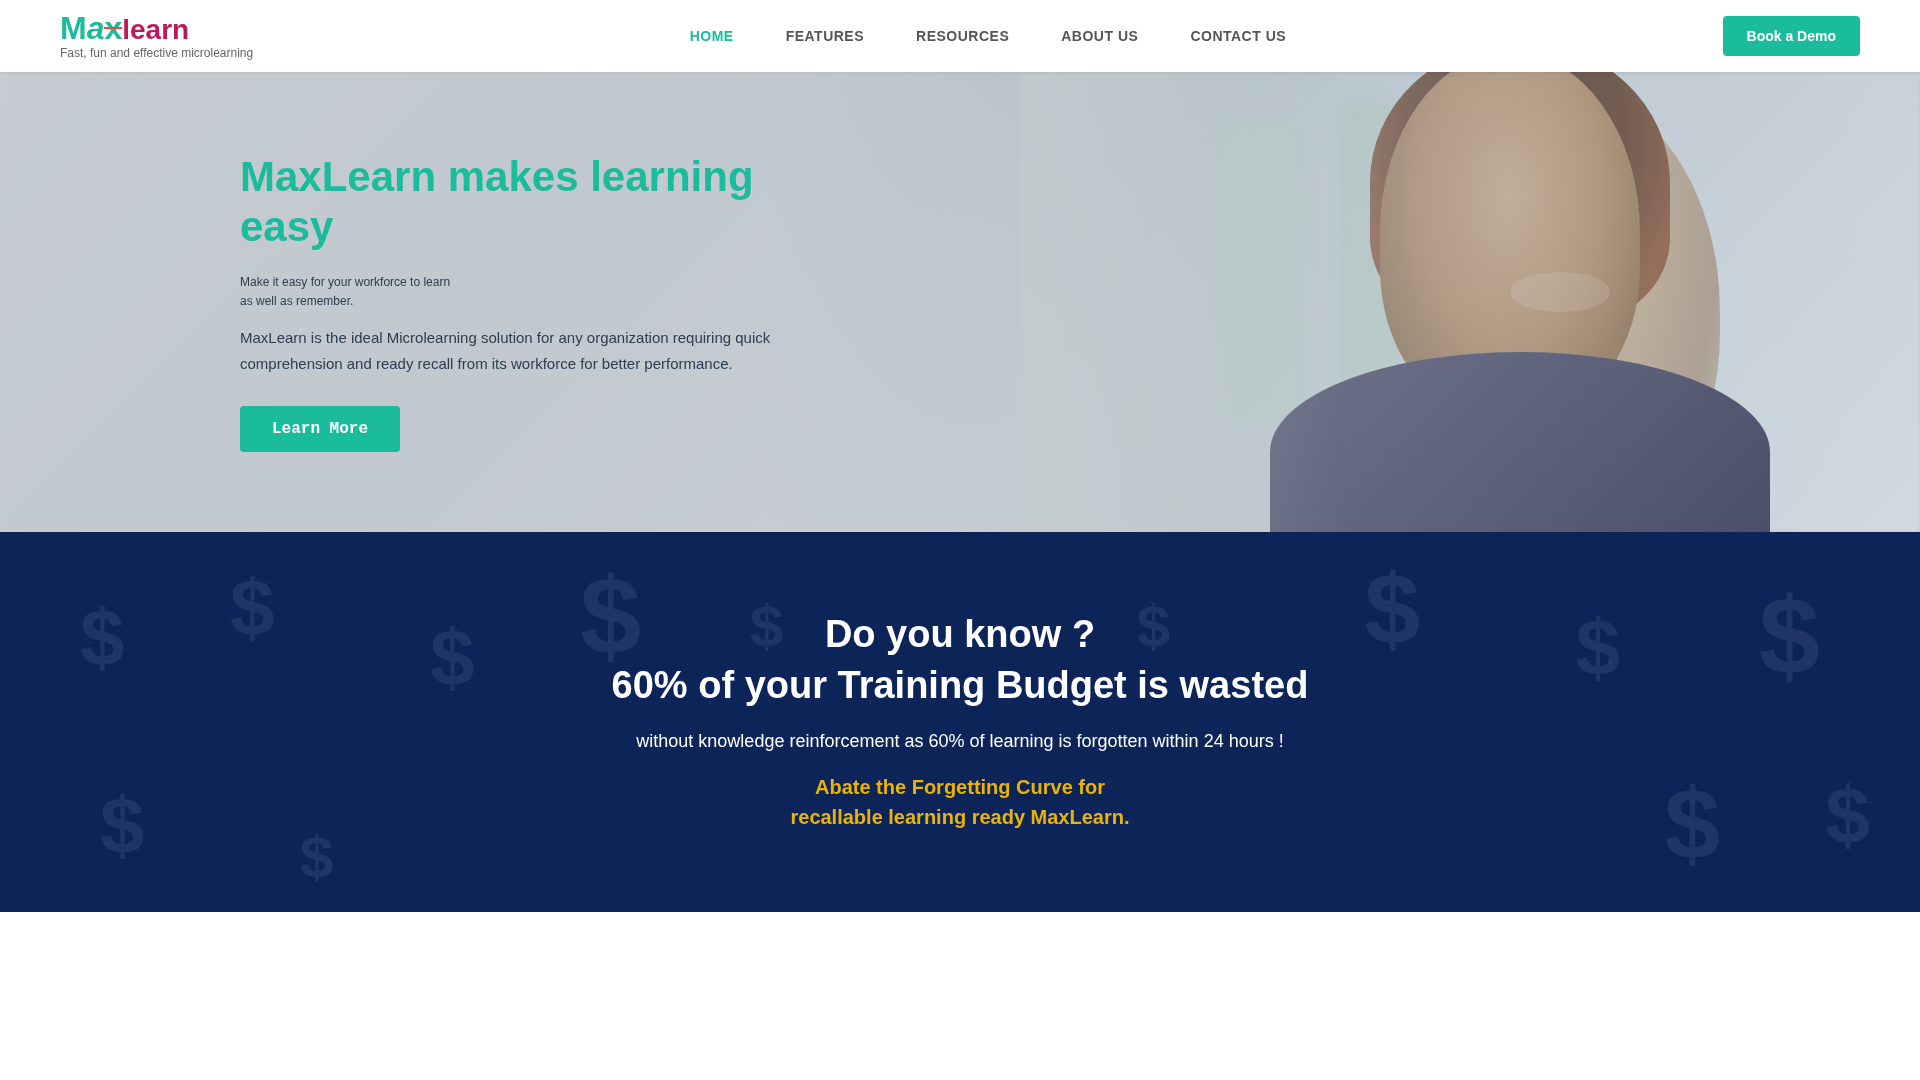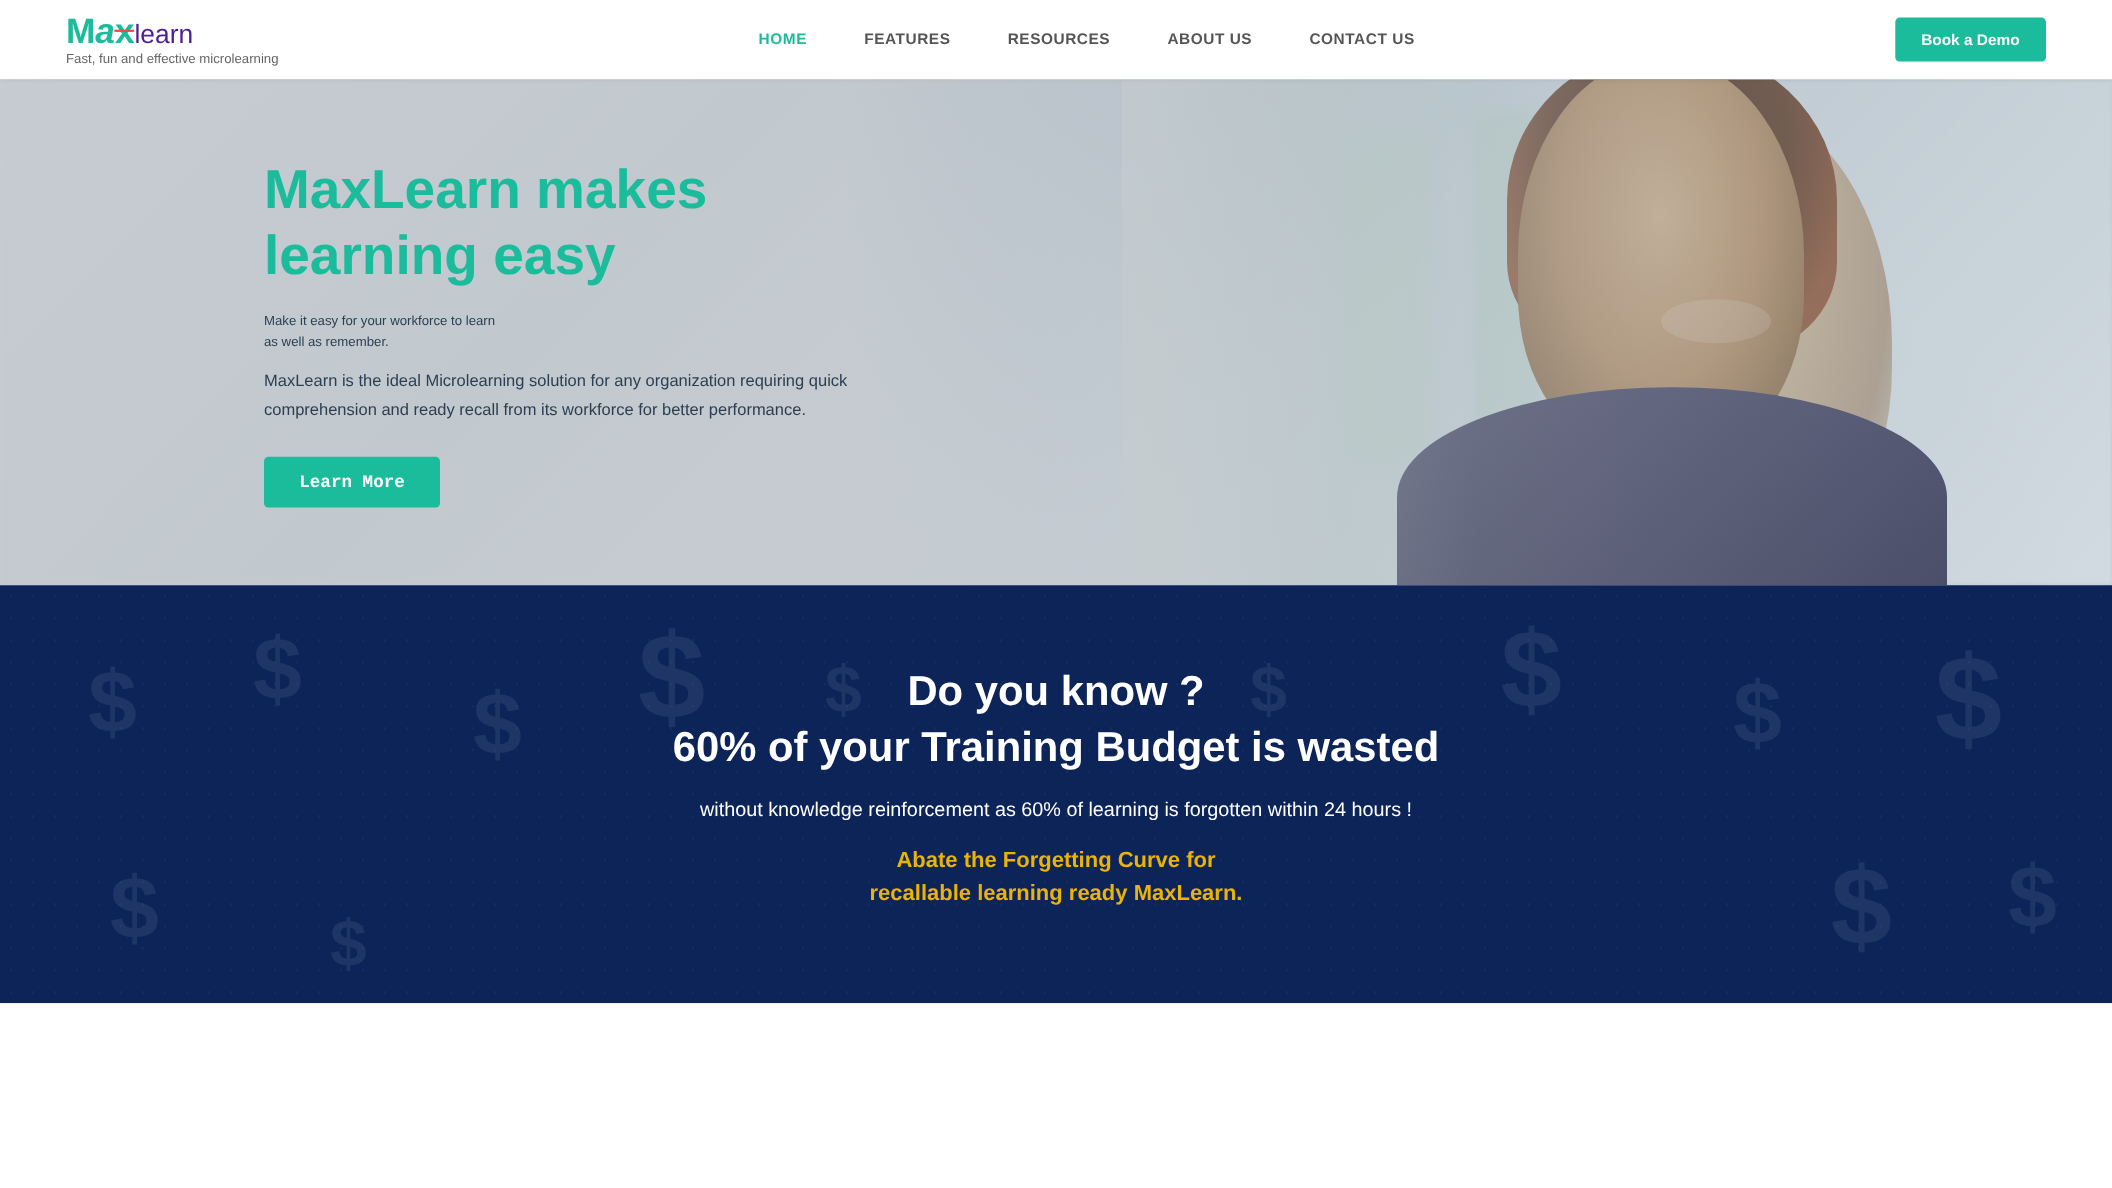--- a/index.html
+++ b/index.html
@@ -103,21 +103,21 @@
     }
     .hero-content {
       position: absolute;
       left: 240px;
       top: 50%;
       transform: translateY(-50%);
       z-index: 2;
       max-width: 600px;
     }
     .hero-title {
-      font-size: 50px;
+      font-size: 42px;
       font-weight: 700;
       color: #1abc9c;
       line-height: 1.2;
       margin-bottom: 20px;
     }
     .hero-subtitle {
       font-size: 12px;
       color: #2c3e50;
       line-height: 1.6;
       margin-bottom: 14px;
@@ -142,20 +142,21 @@
 
     
     .blue-section {
       position: relative;
       background: #0d2459;
       width: 1920px;
       min-height: 380px;
       display: flex;
       flex-direction: column;
       align-items: center;
+      justify-content: center;
       padding: 76px 40px;
       overflow: hidden;
     }
     
     .dollar-marks {
       position: absolute;
       top: 0; left: 0; right: 0; bottom: 0;
       pointer-events: none;
     }
     .dollar {
@@ -198,21 +199,21 @@
       line-height: 1.5;
       position: relative;
       z-index: 1;
     }
   </style>
 </head>
 <body>
 
 <nav class="navbar">
   <div class="logo-area">
-    <div class="logo-text"><span style="color:#1abc9c;font-size:32px;font-weight:800;">M<span style="font-style:italic;">a</span><span style="position:relative;display:inline-block;">x<span style="position:absolute;top:50%;left:0;right:0;height:2px;background:#e74c3c;transform:translateY(-50%);"></span></span></span><span style="color:#4c1d95;font-size:24px;font-weight:400;">learn</span></div>
+    <div class="logo-text"><span style="color:#1abc9c;font-size:32px;font-weight:800;">M<span style="font-style:italic;">a</span><span style="position:relative;display:inline-block;">x<span style="position:absolute;top:50%;left:0;right:0;height:2px;background:#e74c3c;transform:translateY(-50%);"></span></span></span><span style="color:#be185d;font-size:28px;font-weight:700;">learn</span></div>
     <div class="logo-tagline">Fast, fun and effective microlearning</div>
   </div>
 
   <ul class="nav-links">
     <li><a href="#" class="active">HOME</a></li>
     <li><a href="#">FEATURES</a></li>
     <li><a href="#">RESOURCES</a></li>
     <li><a href="#">ABOUT US</a></li>
     <li><a href="#">CONTACT US</a></li>
   </ul>

